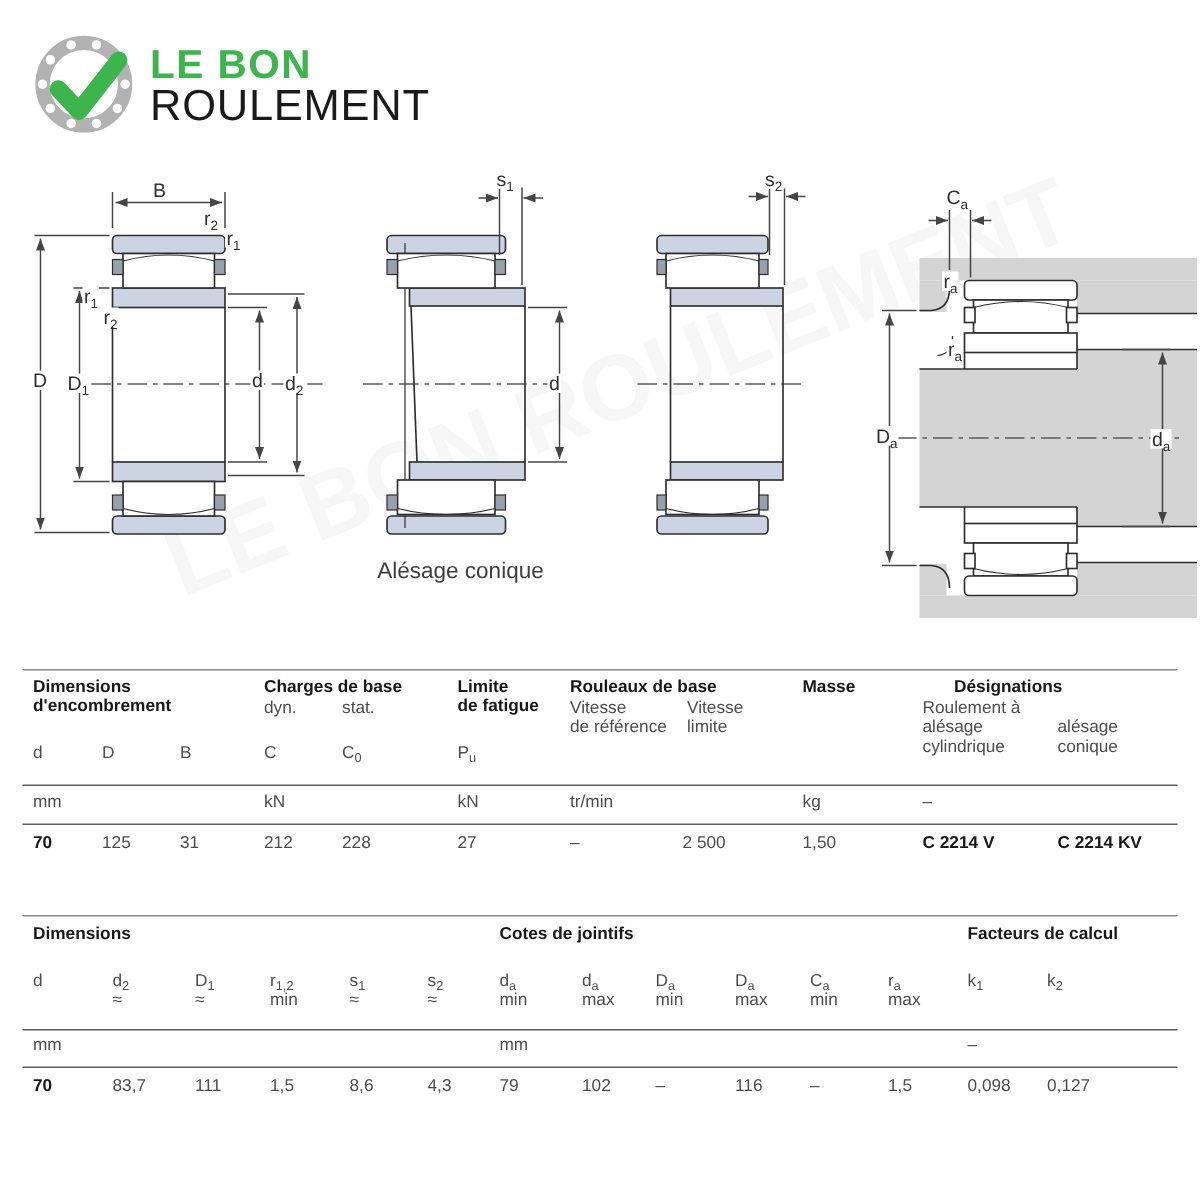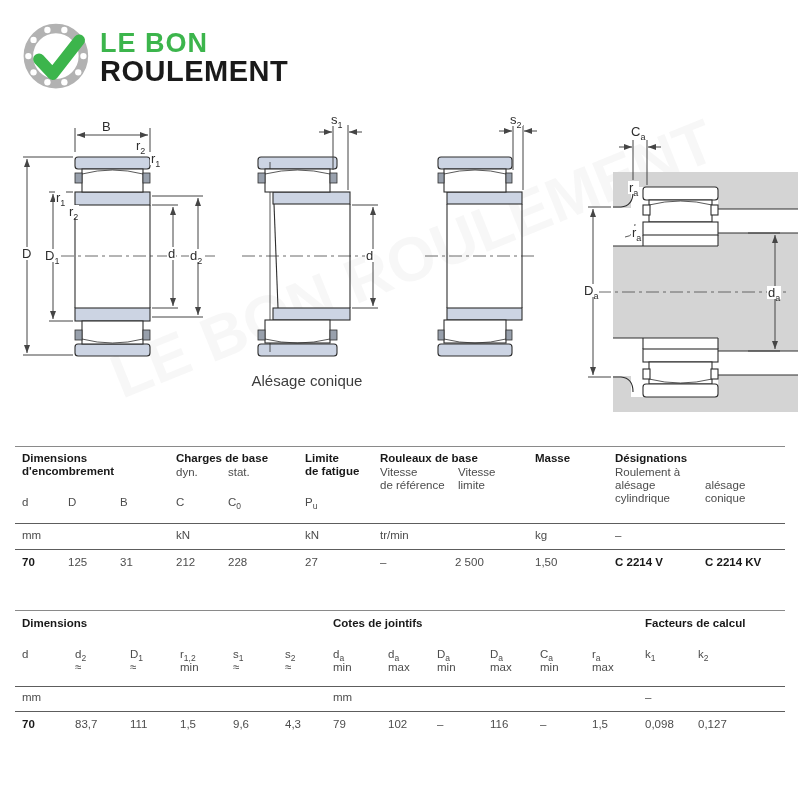--- a/index.html
+++ b/index.html
@@ -10,21 +10,21 @@
   .t sub{font-size:8.5px;line-height:0;}
   .b{font-weight:700;color:#181818;}
   .rule{position:absolute;left:15px;width:770px;height:1px;background:#5d5d5d;}
   .rule.light{background:#8a8a8a;}
   
   .dim{position:absolute;font-size:13px;color:#2e2e2e;background:#fff;padding:0 1px;line-height:1;white-space:nowrap;}
   .dim sub{font-size:9px;line-height:0;}
   .cap{position:absolute;font-size:15px;color:#3d3d3d;text-align:center;}
   
   .logo-line1{position:absolute;left:100px;top:28px;font-size:27px;font-weight:700;color:#3cb54c;letter-spacing:1px;}
-  .logo-line2{position:absolute;left:100px;top:55px;font-size:29px;font-weight:700;color:#1a1a1a;letter-spacing:0.5px;}
+  .logo-line2{position:absolute;left:100px;top:55px;font-size:29px;font-weight:400;color:#1a1a1a;letter-spacing:0.5px;}
   .wm{position:absolute;left:90px;top:220px;width:660px;font-size:62px;font-weight:700;color:#777;
       opacity:0.055;transform:rotate(-22deg);white-space:nowrap;pointer-events:none;}
   
   svg{position:absolute;overflow:visible;}
   .ring{fill:#ccd4e3;stroke:#2e2e2e;stroke-width:1.1;}
   .wt{fill:#ffffff;stroke:#2e2e2e;stroke-width:1.1;}
   .cage{fill:#98a0ac;stroke:#2e2e2e;stroke-width:0.8;}
   .gray{fill:#d4d4d4;stroke:none;}
   .ln{stroke:#2e2e2e;stroke-width:1.1;fill:none;}
   .thin{stroke:#2e2e2e;stroke-width:0.8;fill:none;}
@@ -248,21 +248,21 @@
   <div class="t" style="left:176px;top:466px">dyn.</div>
   <div class="t" style="left:228px;top:466px">stat.</div>
   <div class="t b" style="left:305px;top:452px">Limite</div>
   <div class="t b" style="left:305px;top:465px">de fatigue</div>
   <div class="t b" style="left:380px;top:452px">Rouleaux de base</div>
   <div class="t" style="left:380px;top:466px">Vitesse</div>
   <div class="t" style="left:380px;top:479px">de référence</div>
   <div class="t" style="left:458px;top:466px">Vitesse</div>
   <div class="t" style="left:458px;top:479px">limite</div>
   <div class="t b" style="left:535px;top:452px">Masse</div>
-  <div class="t b" style="left:615px;top:452px">Désignations</div>
+  <div class="t b" style="left:636px;top:452px">Désignations</div>
   <div class="t" style="left:615px;top:466px">Roulement à</div>
   <div class="t" style="left:615px;top:479px">alésage</div>
   <div class="t" style="left:615px;top:492px">cylindrique</div>
   <div class="t" style="left:705px;top:479px">alésage</div>
   <div class="t" style="left:705px;top:492px">conique</div>
 
   <div class="t" style="left:22px;top:496px"><span>d</span><sub></sub></div>
   <div class="t" style="left:68px;top:496px"><span>D</span><sub></sub></div>
   <div class="t" style="left:120px;top:496px"><span>B</span><sub></sub></div>
   <div class="t" style="left:176px;top:496px"><span>C</span><sub></sub></div>
@@ -329,21 +329,21 @@
   <div class="t" style="left:22px;top:691px">mm</div>
   <div class="t" style="left:333px;top:691px">mm</div>
   <div class="t" style="left:645px;top:691px">–</div>
 
   <div class="rule" style="top:711px"></div>
 
   <div class="t b" style="left:22px;top:718px">70</div>
   <div class="t" style="left:75px;top:718px">83,7</div>
   <div class="t" style="left:130px;top:718px">111</div>
   <div class="t" style="left:180px;top:718px">1,5</div>
-  <div class="t" style="left:233px;top:718px">9,6</div>
+  <div class="t" style="left:233px;top:718px">8,6</div>
   <div class="t" style="left:285px;top:718px">4,3</div>
   <div class="t" style="left:333px;top:718px">79</div>
   <div class="t" style="left:388px;top:718px">102</div>
   <div class="t" style="left:437px;top:718px">–</div>
   <div class="t" style="left:490px;top:718px">116</div>
   <div class="t" style="left:540px;top:718px">–</div>
   <div class="t" style="left:592px;top:718px">1,5</div>
   <div class="t" style="left:645px;top:718px">0,098</div>
   <div class="t" style="left:698px;top:718px">0,127</div>
 

